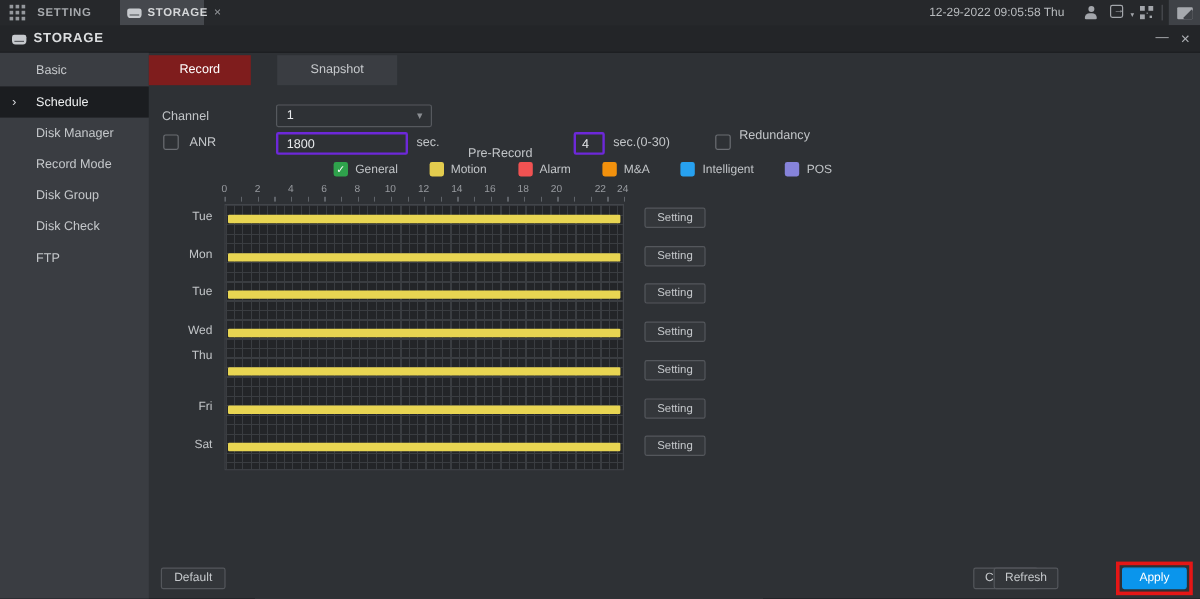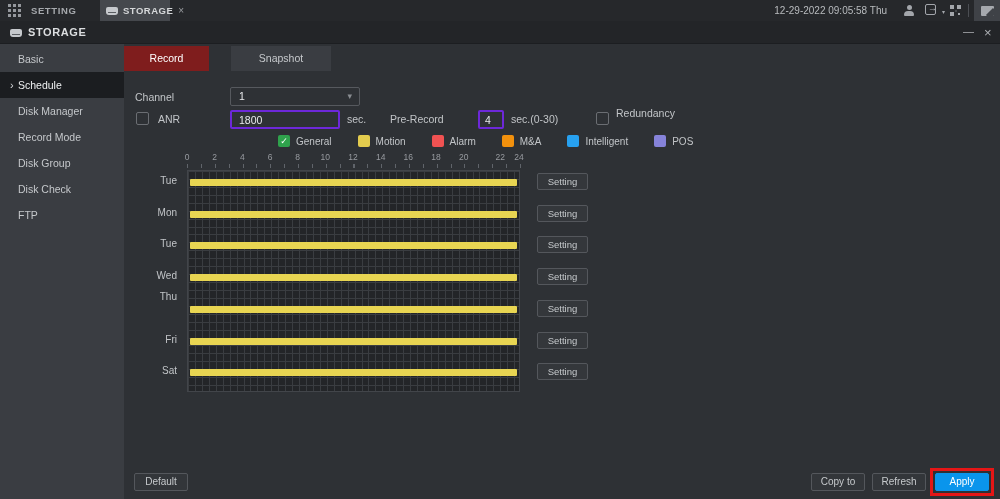--- a/index.html
+++ b/index.html
@@ -34,21 +34,21 @@
 
   
   .titlebar { position:absolute; left:0; top:21px; width:1000px; height:23px; background:#232528; border-bottom:1px solid #1c1e21; }
   .titlebar .icon-disk { position:absolute; left:10px; top:8px; }
   .page-title { position:absolute; left:28px; top:0; height:23px; line-height:23px; font-size:11px; font-weight:bold; letter-spacing:.6px; color:#dcdee0; }
   .win-min { position:absolute; left:959px; top:0; height:23px; line-height:21px; font-size:11px; color:#aeb1b5; padding:0 4px; }
   .win-close { position:absolute; left:980px; top:0; height:23px; line-height:23px; font-size:13px; color:#aeb1b5; padding:0 4px; }
 
   
   .sidebar { position:absolute; left:0; top:44px; width:124px; height:455px; background:#3a3d42; }
-  .side-item { position:relative; height:26px; line-height:26px; padding-left:18px; font-size:10.5px; color:#c5c8cb; cursor:default; }
+  .side-item { position:relative; height:26px; line-height:26px; padding-left:30px; font-size:10.5px; color:#c5c8cb; cursor:default; }
   .side-item:first-child { margin-top:2px; }
   .side-item.active { background:#1b1d20; color:#eef0f1; }
   .side-arrow { position:absolute; left:10px; top:0; font-size:11px; color:#d8dadd; }
 
   
   .main-tab { position:absolute; top:46px; height:25px; text-align:center; line-height:25px; font-size:10.5px; }
   .main-tab.record { left:124px; width:85px; background:#7f1d1d; color:#ffffff; }
   .main-tab.snapshot { left:231px; width:100px; background:#3a3d42; color:#c6c9cc; }
 
   .form-label { position:absolute; font-size:10.5px; color:#c2c5c8; }
@@ -74,21 +74,21 @@
                      repeating-linear-gradient(to bottom, #3a3d41 0 1px, transparent 1px 7.93px); }
   .bars { position:absolute; left:2px; right:2px; top:0; bottom:0; }
   .sched-bar { position:absolute; height:7px; border-radius:1px; }
   .day-label { position:absolute; left:137px; width:40px; text-align:right; font-size:10px; color:#c2c5c8; }
   .setting-btn { position:absolute; left:537px; width:51px; height:17px; border:1px solid #54575c; border-radius:2px; background:#34373b; text-align:center; line-height:15px; font-size:9.5px; color:#c6c9cc; cursor:default; }
 
   
   .footer-btn { position:absolute; top:473px; width:54px; height:18px; border:1px solid #54575c; border-radius:2px; background:#33363a; text-align:center; line-height:16px; font-size:10px; color:#c6c9cc; cursor:default; }
   .btn-default { left:134px; }
   .btn-copyto { left:811px; }
-  .btn-refresh { left:872px; }
+  .btn-refresh { left:828px; }
   .btn-apply { left:935px; background:#0a95ec; border-color:#0a95ec; color:#ffffff; }
   .annotation-box { position:absolute; left:930px; top:468px; width:64px; height:28px; border:3px solid #e51616; pointer-events:none; }
 </style>
 </head>
 <body>
 
 <div id="app">
 
   <div class="topbar">
     <span class="icon-grid"></span>
@@ -136,21 +136,21 @@
   <span class="form-label" style="left:135px; top:91px;">Channel</span>
   <div class="select">
     <span class="select-value">1</span>
     <span class="select-caret">▾</span>
   </div>
 
   <span class="cb" style="left:136px; top:112px;"></span>
   <span class="form-label" style="left:158px; top:113px;">ANR</span>
   <input class="txt-input" style="left: 230px; top: 110px; width: 110px;" value="1800">
   <span class="form-label" style="left:347px; top:113px;">sec.</span>
-  <span class="form-label" style="left:390px; top:113px;">Pre-Record</span>
+  <span class="form-label" style="left:390px; top:122px;">Pre-Record</span>
   <input class="txt-input" style="left: 478px; top: 110px; width: 26px; padding: 0px 5px;" value="4">
   <span class="form-label" style="left:511px; top:113px;">sec.(0-30)</span>
   <span class="cb" style="left:596px; top:112px;"></span>
   <span class="form-label" style="left:616px; top:107px;">Redundancy</span>
 
   <div class="legend">
     <div class="legend-item">
       <span class="legend-swatch" style="background: rgb(47, 162, 76);">
           <span class="legend-check">✓</span>
         </span>

